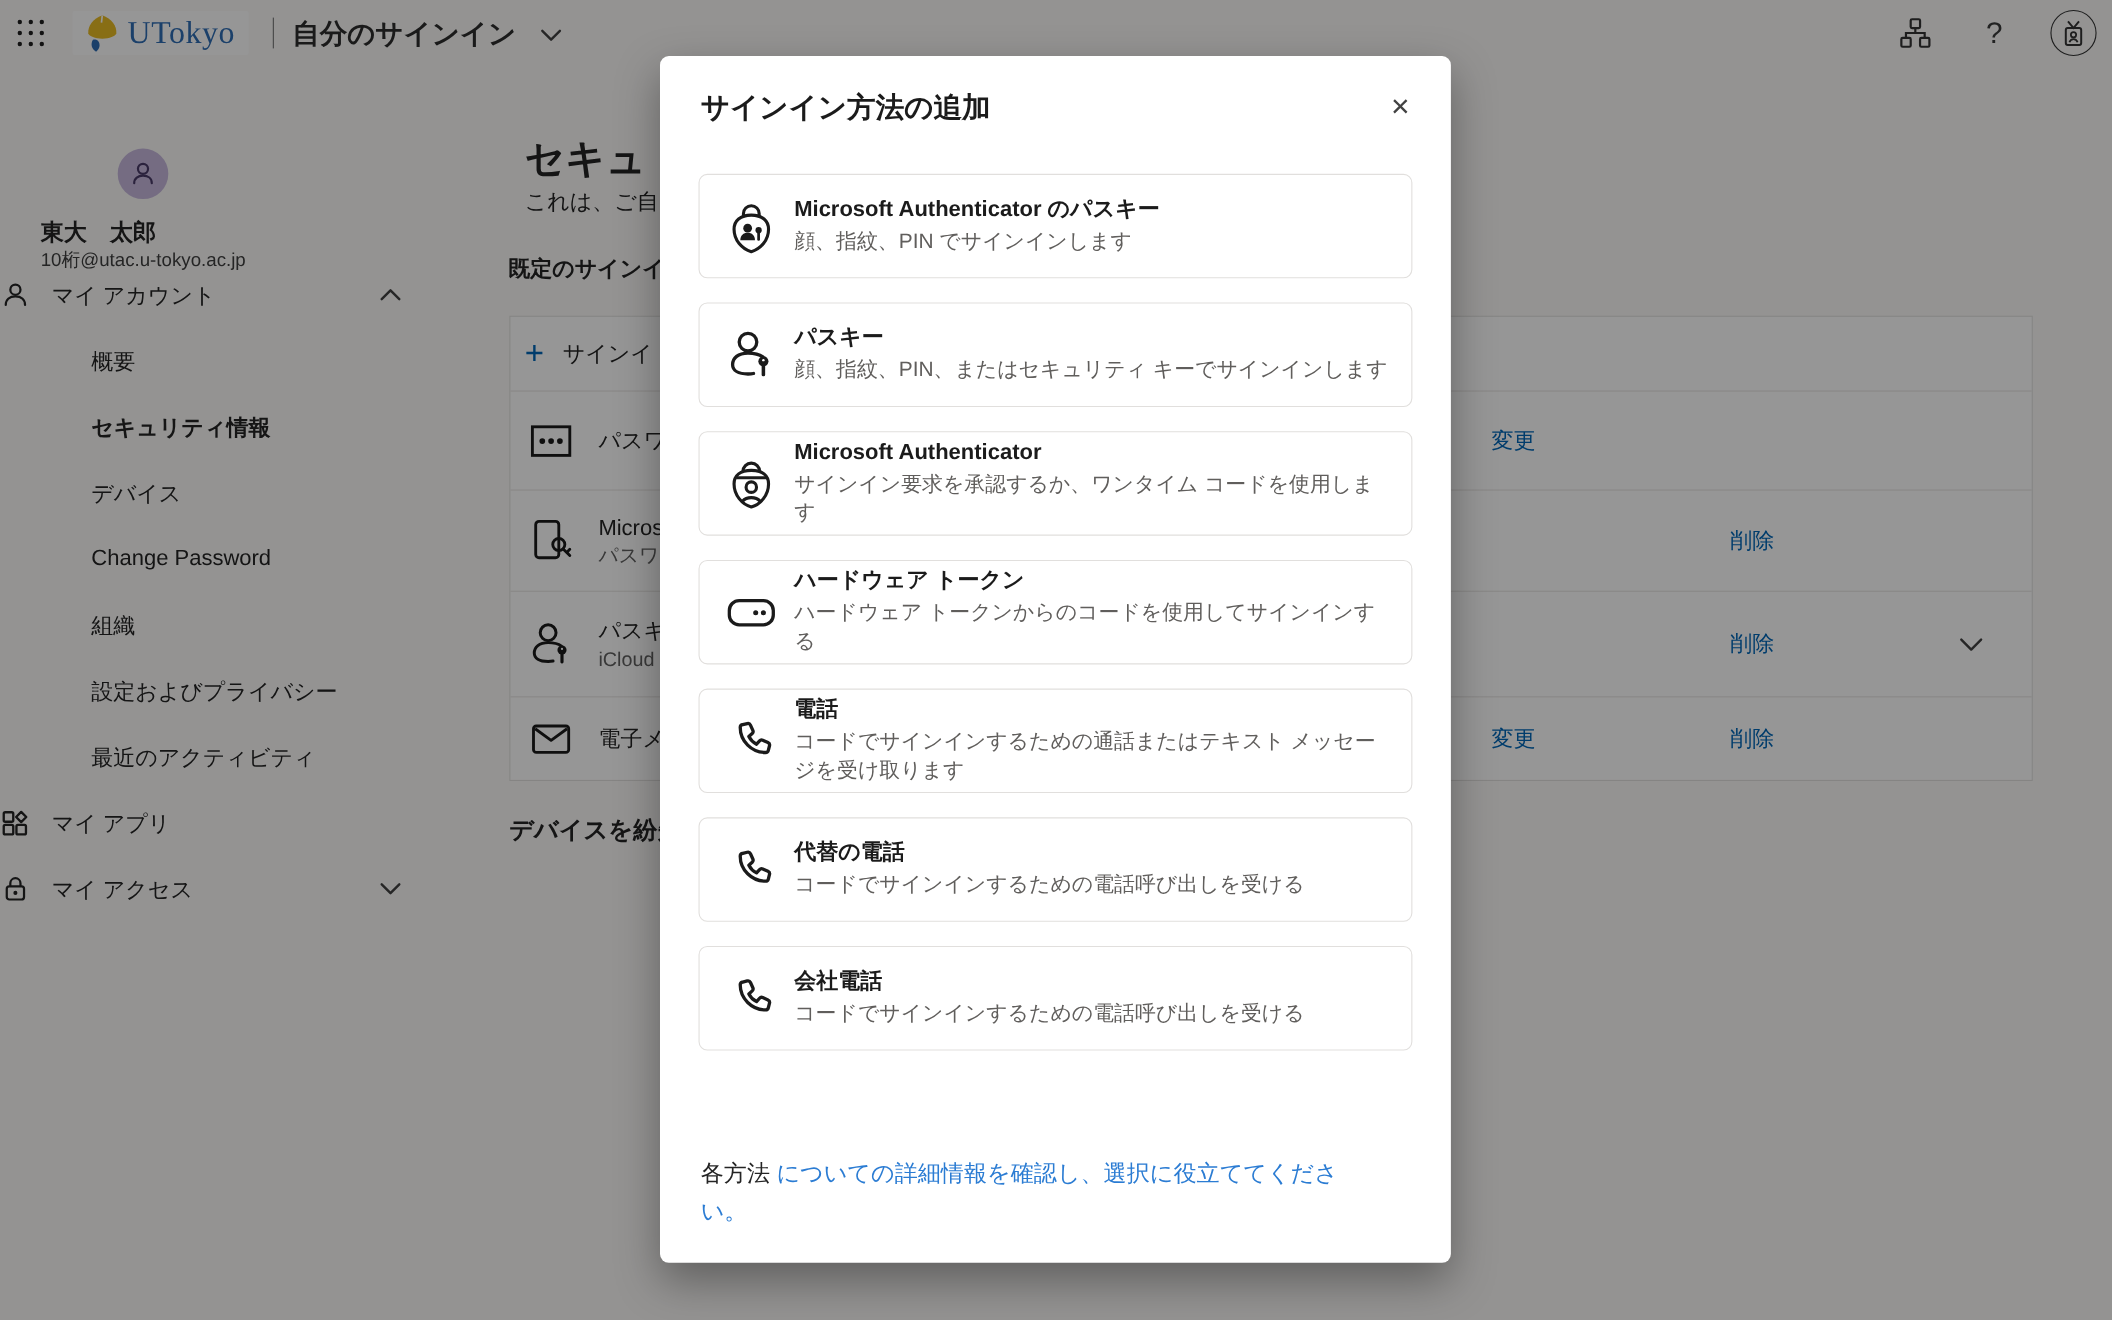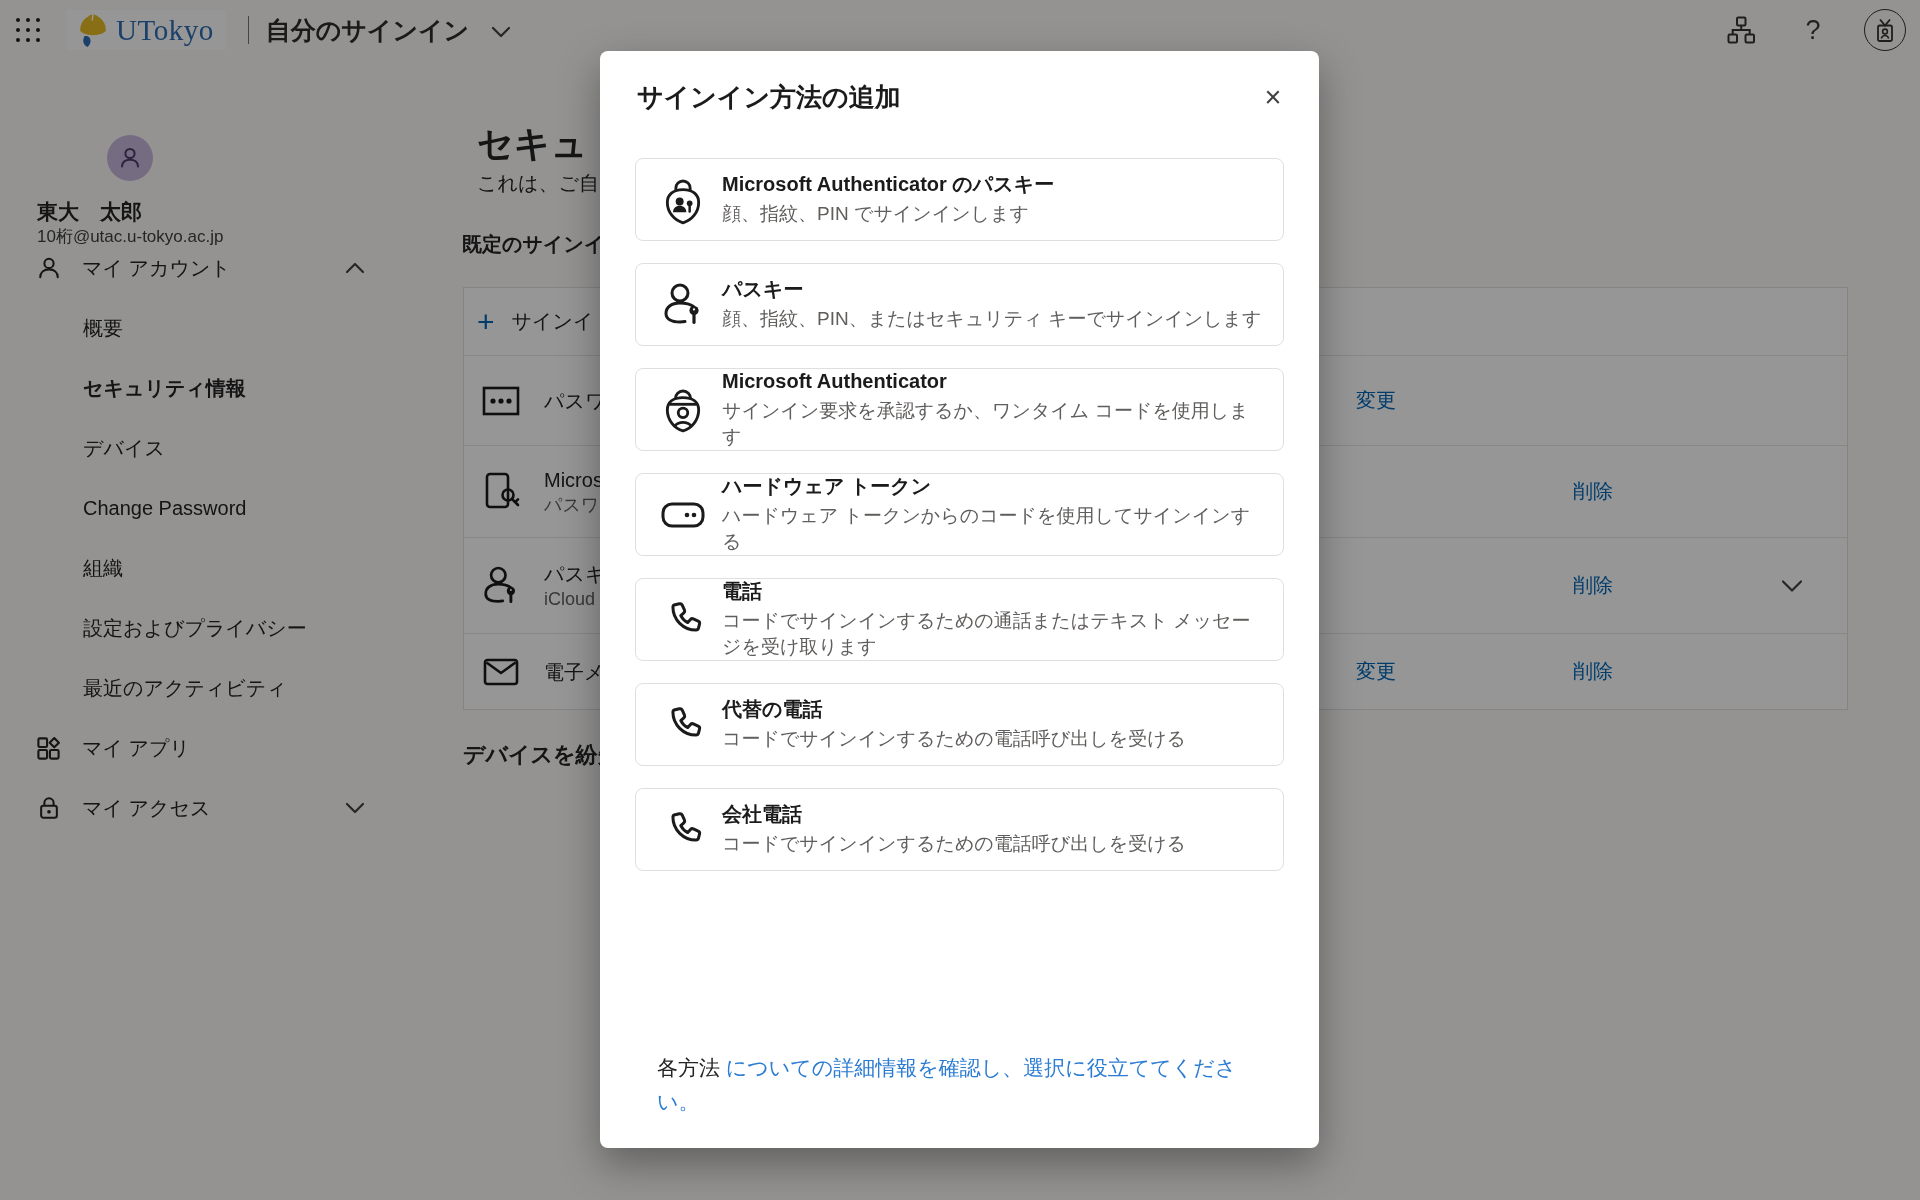--- a/index.html
+++ b/index.html
@@ -26,21 +26,21 @@
   .help-glyph { font-size:27px; color:#3a3a3a; font-weight:400; }
   .avatar-ring { width:42px; height:42px; border:1.6px solid #333; border-radius:50%; display:flex; align-items:center; justify-content:center; }
 
   
   .user { position:absolute; left:37px; top:135px; display:flex; align-items:center; gap:18px; z-index:1;flex-direction:column; }
   .avatar { width:46px; height:46px; border-radius:50%; background:#c7b8dd; display:flex; align-items:center; justify-content:center; }
   .user-name { font-size:21px; font-weight:700; line-height:25px; }
   .user-email { font-size:17px; color:#3f3f3f; line-height:22px; margin-top:2px; }
 
   .nav { position:absolute; left:0; top:238px; width:380px; z-index:1; }
-  .nav-item { height:60px; display:flex; align-items:center; padding-left:35px; font-size:20px; color:#242424; position:relative; cursor:pointer; }
+  .nav-item { height:60px; display:flex; align-items:center; font-size:20px; color:#242424; position:relative; cursor:pointer; }
   .nav-item .nicon { width:27px; margin-right:20px; display:flex; justify-content:center; }
   .nav-sub { padding-left:83px; }
   .nav-selected { font-weight:700; }
   .nav-chev { position:absolute; right:15px; top:50%; transform:translateY(-50%); }
 
   
   .main-heading { position:absolute; left:477px; top:120px; font-size:36px; font-weight:700; z-index:1; white-space:nowrap; }
   .main-intro { position:absolute; left:477px; top:170px; font-size:20px; z-index:1; white-space:nowrap;font-family:Liberation Mono, monospace; }
   .main-sec { position:absolute; left:462px; top:231px; font-size:20px; font-weight:700; z-index:1; white-space:nowrap; }
   .stable { position:absolute; left:463px; top:287px; width:1385px; background:#ffffff; border:1px solid #e3e1df; z-index:1; }
@@ -59,26 +59,26 @@
   .lost { position:absolute; left:463px; top:740px; font-size:22px; font-weight:700; z-index:1; white-space:nowrap; }
 
   
   .overlay { position:absolute; inset:0; background:rgba(0,0,0,0.41); z-index:5; }
   .modal { position:absolute; left:600px; top:51px; width:719px; height:1097px; background:#fff; border-radius:8px;
            box-shadow:0 16px 40px rgba(0,0,0,.35); z-index:10; }
   .modal-title { position:absolute; left:37px; top:31px; font-size:26px; font-weight:700; color:#1b1b1b; line-height:30px; }
   .modal-close { position:absolute; right:26px; top:26px; width:40px; height:40px; display:flex; align-items:center; justify-content:center;
                  font-size:29px; font-weight:300; color:#424242; cursor:pointer; line-height:40px; }
   .cards { position:absolute; left:35px; top:107px; width:649px; }
-  .card { height:83px; border:1px solid #e1dfdd; border-radius:8px; margin-bottom:22px; display:flex; align-items:center; cursor:pointer; background:#fff; }
+  .card { height:95px; border:1px solid #e1dfdd; border-radius:8px; margin-bottom:22px; display:flex; align-items:center; cursor:pointer; background:#fff; }
   .card-icon { width:46px; margin-left:24px; display:flex; justify-content:center; flex:none; }
   .card-text { margin-left:16px; margin-right:18px; }
   .card-title { font-size:20px; font-weight:700; color:#1b1b1b; line-height:25px; margin-bottom:4px; white-space:nowrap; }
   .card-desc { font-size:19px; color:#605e5c; line-height:26px; }
-  .modal-footer { position:absolute; left:37px; top:1000px; width:600px; font-size:21px; line-height:34px; color:#242424;margin-left:20px; }
+  .modal-footer { position:absolute; left:37px; top:1000px; width:600px; font-size:21px; line-height:34px; color:#242424; }
   .modal-footer a { color:#2b7cd3; text-decoration:none; cursor:pointer; }
 </style>
 </head>
 <body>
 
 <div class="header">
   <div class="waffle">
     <div class="waffle-grid">
         <i></i>
         <i></i>

